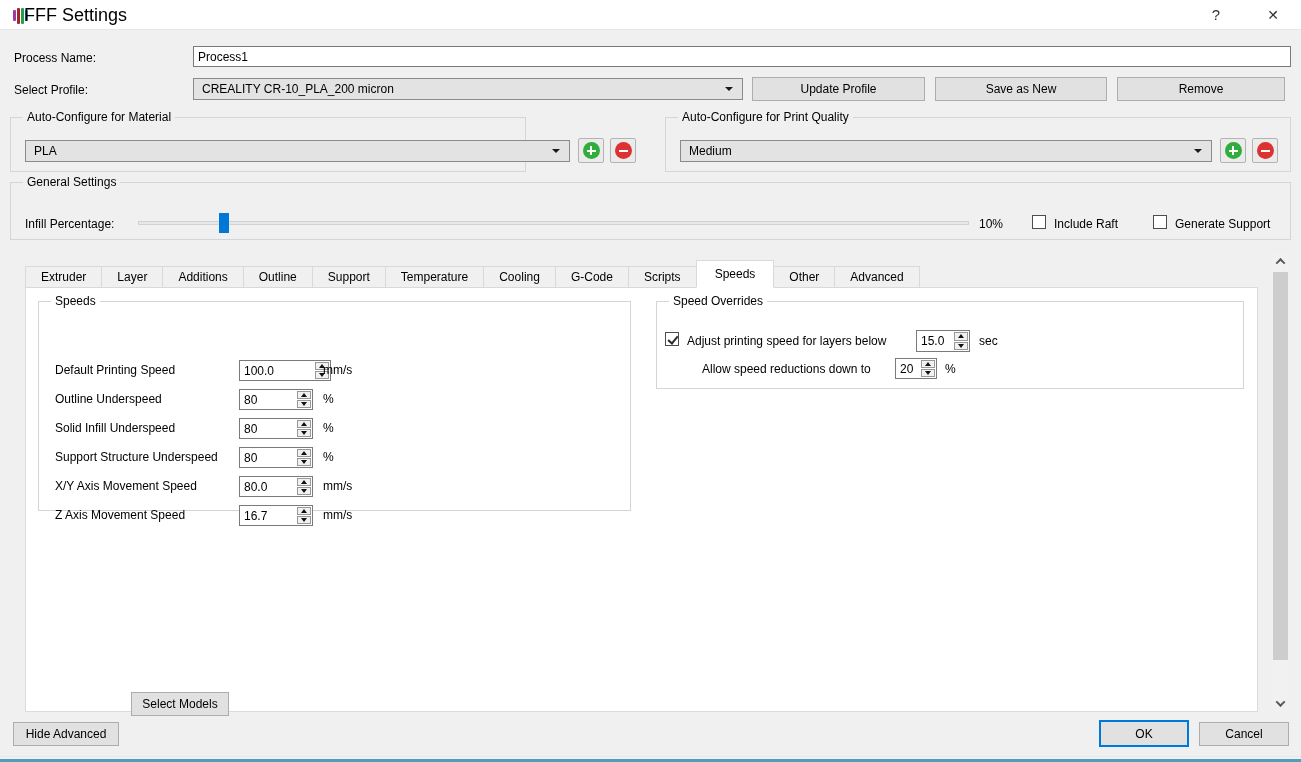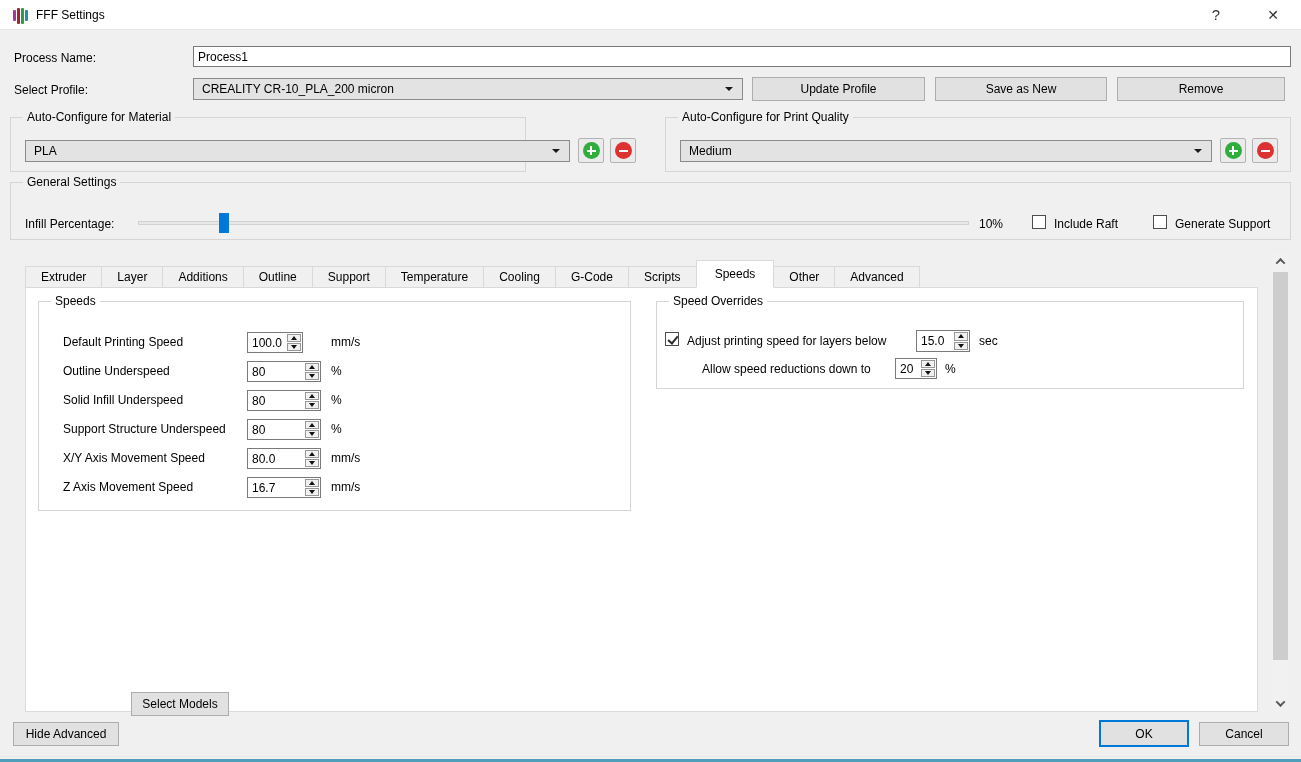--- a/index.html
+++ b/index.html
@@ -16,21 +16,21 @@
   .label { font-size:12px; color:#000; white-space:nowrap; }
 
   
   .titlebar { position:absolute; left:0; top:0; width:1301px; height:30px; background:#ffffff; border-bottom:1px solid #e6e6e6; }
   .app-icon { position:absolute; left:13px; top:7px; width:17px; height:17px; display:flex; align-items:center; gap:1px; }
   .app-icon i { display:block; width:3px; border-radius:1px; }
   .ic1 { height:11px; background:#a03a9c; }
   .ic2 { height:16px; background:#a32430; }
   .ic3 { height:16px; background:#2e9e46; }
   .ic4 { height:11px; background:#1f8fa8; }
-  .title-text { position:absolute; left:36px; top:0; line-height:30px; font-size:12px; }
+  .title-text { position:absolute; left:24px; top:0; line-height:30px; font-size:18px; }
   .cap-btn { position:absolute; top:0; width:40px; height:30px; text-align:center; line-height:30px; font-size:15px; color:#333; cursor:default; }
   .cap-help { left:1196px; }
   .cap-close { left:1253px; font-size:14px; }
 
   
   .textbox { position:absolute; background:#fff; border:1px solid #7a7a7a; font-family:"Liberation Sans",sans-serif; font-size:12px; padding:0 4px; }
   .btn { position:absolute; background:#e1e1e1; border:1px solid #adadad; font-family:"Liberation Sans",sans-serif; font-size:12px; text-align:center; color:#000; }
   .btn-default { border:2px solid #0078d7; }
   .combo { position:absolute; background:#e3e3e3; border:1px solid #8a8a8a; display:flex; align-items:center; padding:0 9px 0 8px; font-size:12px; white-space:nowrap; overflow:hidden; }
   .caret { margin-left:auto; width:0; height:0; border-left:4px solid transparent; border-right:4px solid transparent; border-top:4px solid #1a1a1a; flex:none; }
@@ -60,21 +60,21 @@
   .slider-handle { position:absolute; width:10px; height:20px; background:#0078d7; }
 
   
   .tabbar { position:absolute; left:25px; top:260px; height:28px; display:flex; align-items:flex-end; z-index:3; }
   .tab { height:22px; line-height:21px; padding:0 15px; background:#f0f0f0; border:1px solid #d9d9d9; margin-left:-1px; font-size:12px; white-space:nowrap; }
   .tab:first-child { margin-left:0; }
   .tab.active { height:28px; line-height:26px; background:#fff; border-bottom:1px solid #fff; position:relative; z-index:2; padding:0 18px; }
   .tabpane { position:absolute; left:25px; top:287px; width:1233px; height:425px; background:#fff; border:1px solid #dcdcdc; }
 
   
-  .srow { position:absolute; left:12px; width:100%; height:21px; }
+  .srow { position:absolute; left:4px; width:100%; height:21px;margin-top:28px; }
   .srow .rlabel { position:absolute; left:12px; top:3px; }
   .srow .unit { position:absolute; left:280px; top:3px; }
 
   
   .scrollbar { position:absolute; left:1272px; top:253px; width:17px; height:459px; background:#f1f1f1; }
   .sb-btn { position:absolute; left:0; width:17px; height:17px; display:flex; align-items:center; justify-content:center; }
   .chev { width:7px; height:7px; border-left:2px solid #5a5a5a; border-top:2px solid #5a5a5a; }
   .chev.up { transform:rotate(45deg) translate(1px,1px); }
   .chev.down { transform:rotate(225deg) translate(1px,1px); }
   .sb-thumb { position:absolute; left:1px; top:19px; width:15px; height:388px; background:#cdcdcd; }
@@ -165,21 +165,21 @@
     <div class="tab">Advanced</div>
   </div>
 
   <div class="tabpane">
 
     <div class="groupbox" style="left:12px; top:13px; width:593px; height:210px;">
       <span class="group-title on-white">Speeds</span>
 
       <div class="srow" style="top:30px;">
         <span class="rlabel label">Default Printing Speed</span>
-        <span class="spinbox" style="left:196px; top:0; width:56px;justify-content:center;">
+        <span class="spinbox" style="left:196px; top:0; width:92px;justify-content:center;">
           <input value="100.0" style="">
           <span class="spinners">
               <span class="spin-btn">
                 <i class="tri-up"></i>
               </span>
               <span class="spin-btn">
                 <i class="tri-down"></i>
               </span>
             </span>
         </span>

